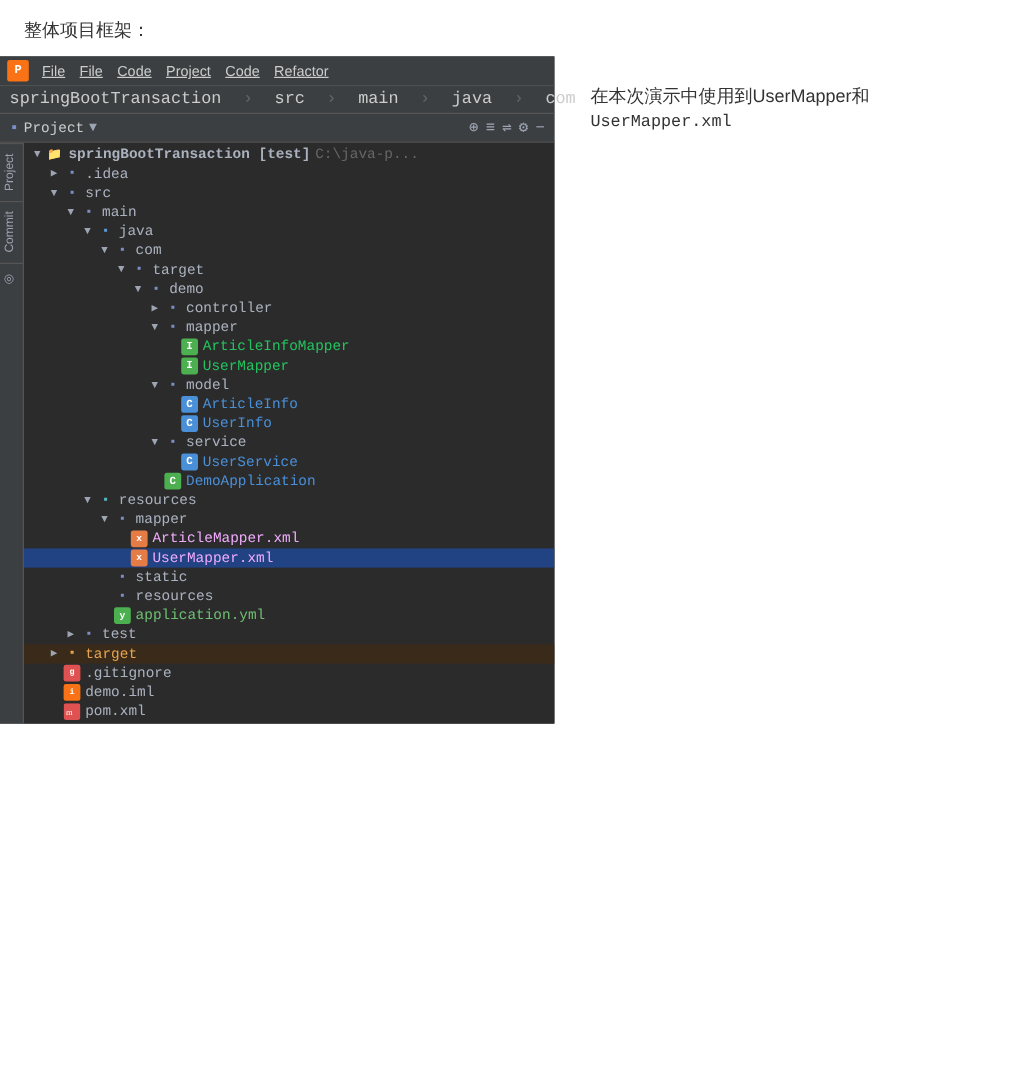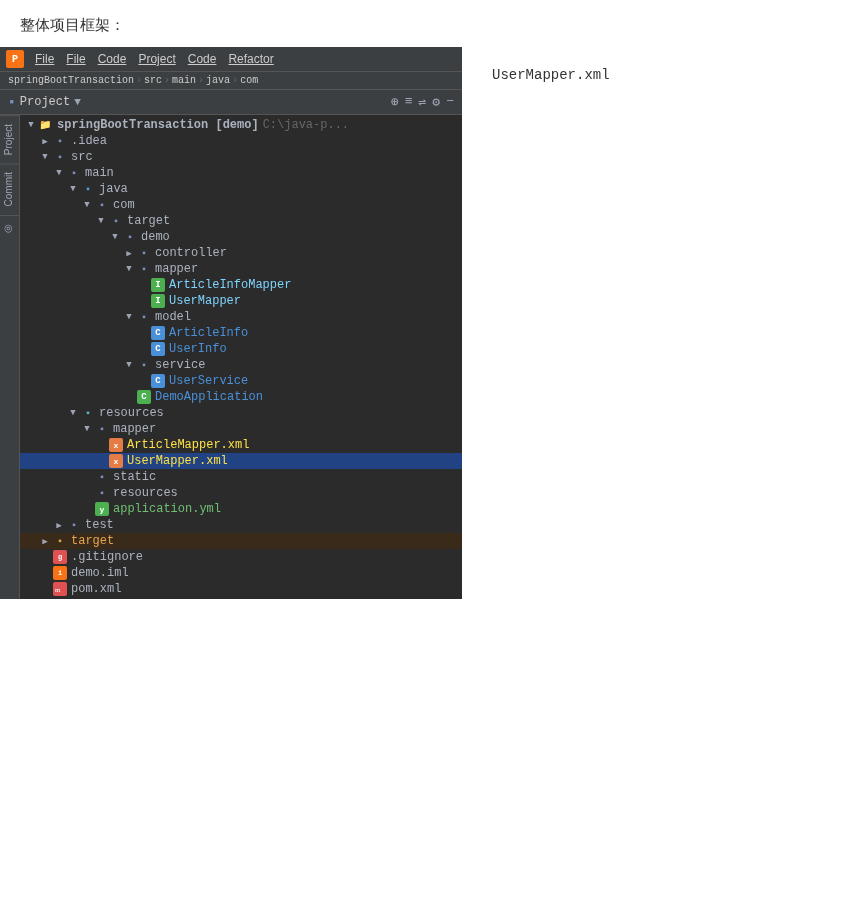--- a/index.html
+++ b/index.html
@@ -61,25 +61,25 @@
       padding: 2px 5px;
       font-family: 'Segoe UI', sans-serif;
       cursor: pointer;
     }
     .menu-item.underline { text-decoration: underline; }
 
     
     .breadcrumb {
       background: #3c3f41;
       padding: 3px 8px;
-      font-size: 10px;
+      font-size: 14px;
       color: #9da5b4;
       display: flex;
       align-items: center;
-      gap: 2px;
+      gap: 18px;
       border-bottom: 1px solid #555;
     }
     .breadcrumb-sep { color: #666; }
     .breadcrumb-item { color: #ccc; }
 
     
     .project-toolbar {
       background: #3c3f41;
       display: flex;
       align-items: center;
@@ -236,23 +236,23 @@
       color: white;
       border-radius: 2px;
       width: 14px;
       height: 14px;
       font-size: 7px;
       font-weight: bold;
       display: inline-flex;
       align-items: center;
       justify-content: center;
     }
-    .label-interface { color: #7dd3fc; }
+    .label-interface { color: #22c55e; }
     .label-class { color: #4a90d9; }
-    .label-xml { color: #fde047; }
+    .label-xml { color: #f0abfc; }
     .label-yaml { color: #6fbf73; }
 
     .project-root-label { color: #abb2bf; font-weight: bold; }
     .project-root-path { color: #888; }
 
     
     .annotation-area {
       padding: 20px 30px;
       flex: 1;
     }
@@ -324,21 +324,21 @@
         <div class="side-tab">Commit</div>
         <div class="side-tab">◎</div>
       </div>
 
       <div class="file-tree">
 
         <div class="tree-item">
           <span class="tree-indent" style="width:4px;"></span>
           <span class="tree-arrow">▼</span>
           <span class="tree-icon icon-folder">📁</span>
-          <span class="tree-label project-root-label">springBootTransaction [demo]</span>
+          <span class="tree-label project-root-label">springBootTransaction [test]</span>
           <span class="tree-label project-root-path" style="color:#666; margin-left:4px;">C:\java-p...</span>
         </div>
 
         <div class="tree-item">
           <span class="tree-indent" style="width:18px;"></span>
           <span class="tree-arrow">▶</span>
           <span class="tree-icon" style="color:#7b8ec8;">▪</span>
           <span class="tree-label">.idea</span>
         </div>
 
@@ -563,15 +563,16 @@
             </svg>
           </span>
           <span class="tree-label">pom.xml</span>
         </div>
 
       </div>
     </div>
   </div>
 
   <div class="annotation-area">
+    <p class="annotation-text">在本次演示中使用到UserMapper和</p>
     <p class="annotation-code">UserMapper.xml</p>
   </div>
 </div>
 
 </body></html>

